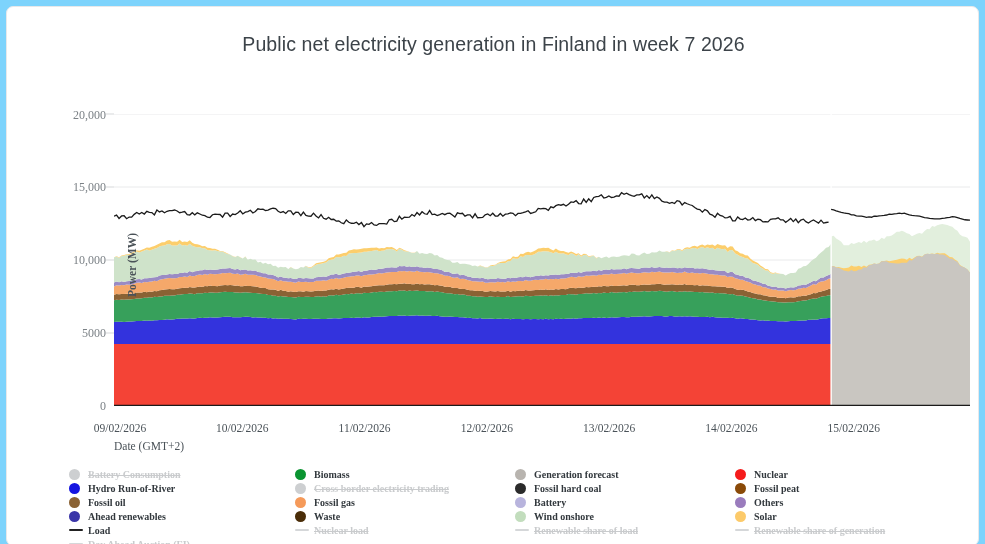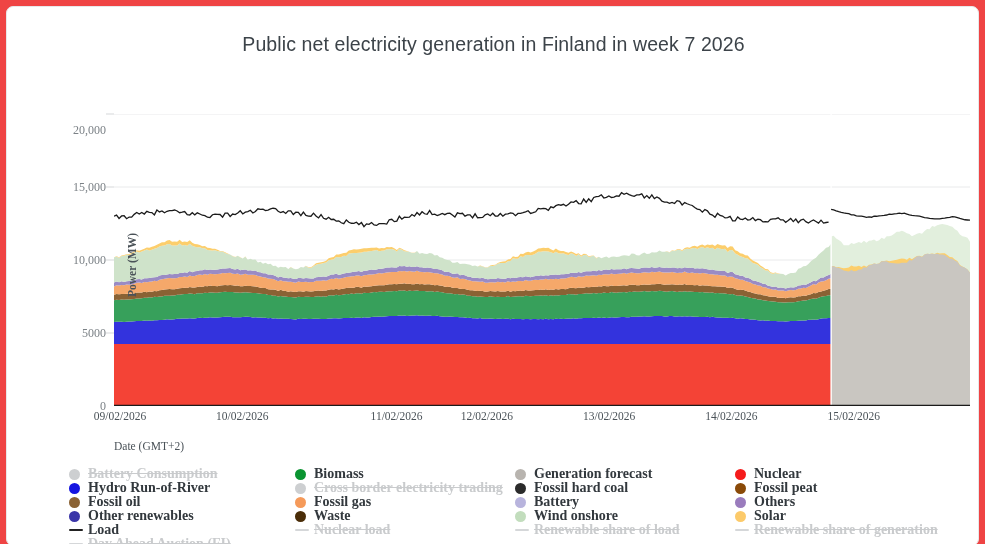--- a/index.html
+++ b/index.html
@@ -5,21 +5,21 @@
   html, body {
     margin: 0;
     padding: 0;
     background: #f2f3f5;
     font-family: "Liberation Serif", serif;
   }
   #page {
     position: relative;
     width: 985px;
     height: 544px;
-    background: #ef4444;
+    background: #7dd3fc;
     overflow: hidden;
     text-decoration: underline;
   }
   .card {
     position: absolute;
     left: 6px;
     top: 6px;
     width: 973px;
     height: 540px;
     background: #ffffff;
@@ -85,21 +85,21 @@
   .ytick-dash {
     position:absolute;
     left:-8px;
     width:8px;
     height:1px;
     background:#d6d8da;
     transform: translateY(-50%);
   }
   .xtick {
     position: absolute;
-    top: 296px;
+    top: 308px;
     transform: translateX(-50%);
     white-space: nowrap;
     font-family: "Liberation Serif", serif;
     font-size: 11.5px;
     color: #4a5258;
   }
   .xlabel {
     position: absolute;
     left: 0;
     top: 326px;
@@ -139,21 +139,21 @@
   .lg-line {
     width: 14px;
     height: 2.5px;
     flex: 0 0 14px;
     margin-right: 5px;
     border-radius: 1px;
   }
   .lg-text {
     font-family: "Liberation Serif", serif;
     font-weight: bold;
-    font-size: 14px;
+    font-size: 10px;
     color: #32383d;
   }
   .legend-item.off .lg-text {
     color: #c9cbcd;
     text-decoration: line-through;
     text-decoration-color: #c9cbcd;
   }
   .legend-item.off .lg-dot { background: #cdcfd1 !important; }
   .legend-item.off .lg-line { background: #d5d7d9 !important; }
 </style>
@@ -168,21 +168,21 @@
     <div class="plot-wrap">
       <div class="ylabel">Power (MW)</div>
       <div id="yticks">
           <div class="ytick" style="top: 292px;">0</div>
           <div class="ytick" style="top: 219px;">5000</div>
           <div class="ytick-dash" style="top: 219px;"></div>
           <div class="ytick" style="top: 146px;">10,000</div>
           <div class="ytick-dash" style="top: 146px;"></div>
           <div class="ytick" style="top: 73px;">15,000</div>
           <div class="ytick-dash" style="top: 73px;"></div>
-          <div class="ytick" style="top: 16px;">20,000</div>
+          <div class="ytick" style="top: 1px;">20,000</div>
           <div class="ytick-dash" style="top: 0px;"></div>
         </div>
       <svg class="plot-svg" id="plot" viewBox="0 0 856 292" preserveAspectRatio="none">
           <rect x="0" y="0" width="856" height="292" fill="#ffffff"></rect>
           <line x1="0" y1="219" x2="856" y2="219" stroke="#e9eaeb" stroke-width="1"></line>
           <line x1="0" y1="146" x2="856" y2="146" stroke="#e9eaeb" stroke-width="1"></line>
           <line x1="0" y1="73" x2="856" y2="73" stroke="#e9eaeb" stroke-width="1"></line>
           <line x1="0" y1="0" x2="856" y2="0" stroke="#e9eaeb" stroke-width="1"></line>
           <path d="M0.00 229.95L2.53 229.95L5.05 229.95L7.58 229.95L10.10 229.95L12.63 229.95L15.15 229.95L17.68 229.95L20.20 229.95L22.73 229.95L25.25 229.95L27.78 229.95L30.30 229.95L32.83 229.95L35.35 229.95L37.88 229.95L40.40 229.95L42.93 229.95L45.45 229.95L47.98 229.95L50.50 229.95L53.03 229.95L55.55 229.95L58.08 229.95L60.60 229.95L63.13 229.95L65.65 229.95L68.18 229.95L70.70 229.95L73.23 229.95L75.75 229.95L78.28 229.95L80.80 229.95L83.33 229.95L85.85 229.95L88.38 229.95L90.90 229.95L93.43 229.95L95.95 229.95L98.48 229.95L101.00 229.95L103.53 229.95L106.05 229.95L108.58 229.95L111.10 229.95L113.63 229.95L116.15 229.95L118.68 229.95L121.20 229.95L123.73 229.95L126.25 229.95L128.78 229.95L131.30 229.95L133.83 229.95L136.35 229.95L138.88 229.95L141.40 229.95L143.93 229.95L146.45 229.95L148.98 229.95L151.50 229.95L154.03 229.95L156.55 229.95L159.08 229.95L161.60 229.95L164.13 229.95L166.65 229.95L169.18 229.95L171.71 229.95L174.23 229.95L176.76 229.95L179.28 229.95L181.81 229.95L184.33 229.95L186.86 229.95L189.38 229.95L191.91 229.95L194.43 229.95L196.96 229.95L199.48 229.95L202.01 229.95L204.53 229.95L207.06 229.95L209.58 229.95L212.11 229.95L214.63 229.95L217.16 229.95L219.68 229.95L222.21 229.95L224.73 229.95L227.26 229.95L229.78 229.95L232.31 229.95L234.83 229.95L237.36 229.95L239.88 229.95L242.41 229.95L244.93 229.95L247.46 229.95L249.98 229.95L252.51 229.95L255.03 229.95L257.56 229.95L260.08 229.95L262.61 229.95L265.13 229.95L267.66 229.95L270.18 229.95L272.71 229.95L275.23 229.95L277.76 229.95L280.28 229.95L282.81 229.95L285.33 229.95L287.86 229.95L290.38 229.95L292.91 229.95L295.43 229.95L297.96 229.95L300.48 229.95L303.01 229.95L305.53 229.95L308.06 229.95L310.58 229.95L313.11 229.95L315.63 229.95L318.16 229.95L320.68 229.95L323.21 229.95L325.73 229.95L328.26 229.95L330.78 229.95L333.31 229.95L335.83 229.95L338.36 229.95L340.88 229.95L343.41 229.95L345.94 229.95L348.46 229.95L350.99 229.95L353.51 229.95L356.04 229.95L358.56 229.95L361.09 229.95L363.61 229.95L366.14 229.95L368.66 229.95L371.19 229.95L373.71 229.95L376.24 229.95L378.76 229.95L381.29 229.95L383.81 229.95L386.34 229.95L388.86 229.95L391.39 229.95L393.91 229.95L396.44 229.95L398.96 229.95L401.49 229.95L404.01 229.95L406.54 229.95L409.06 229.95L411.59 229.95L414.11 229.95L416.64 229.95L419.16 229.95L421.69 229.95L424.21 229.95L426.74 229.95L429.26 229.95L431.79 229.95L434.31 229.95L436.84 229.95L439.36 229.95L441.89 229.95L444.41 229.95L446.94 229.95L449.46 229.95L451.99 229.95L454.51 229.95L457.04 229.95L459.56 229.95L462.09 229.95L464.61 229.95L467.14 229.95L469.66 229.95L472.19 229.95L474.71 229.95L477.24 229.95L479.76 229.95L482.29 229.95L484.81 229.95L487.34 229.95L489.86 229.95L492.39 229.95L494.91 229.95L497.44 229.95L499.96 229.95L502.49 229.95L505.01 229.95L507.54 229.95L510.06 229.95L512.59 229.95L515.12 229.95L517.64 229.95L520.17 229.95L522.69 229.95L525.22 229.95L527.74 229.95L530.27 229.95L532.79 229.95L535.32 229.95L537.84 229.95L540.37 229.95L542.89 229.95L545.42 229.95L547.94 229.95L550.47 229.95L552.99 229.95L555.52 229.95L558.04 229.95L560.57 229.95L563.09 229.95L565.62 229.95L568.14 229.95L570.67 229.95L573.19 229.95L575.72 229.95L578.24 229.95L580.77 229.95L583.29 229.95L585.82 229.95L588.34 229.95L590.87 229.95L593.39 229.95L595.92 229.95L598.44 229.95L600.97 229.95L603.49 229.95L606.02 229.95L608.54 229.95L611.07 229.95L613.59 229.95L616.12 229.95L618.64 229.95L621.17 229.95L623.69 229.95L626.22 229.95L628.74 229.95L631.27 229.95L633.79 229.95L636.32 229.95L638.84 229.95L641.37 229.95L643.89 229.95L646.42 229.95L648.94 229.95L651.47 229.95L653.99 229.95L656.52 229.95L659.04 229.95L661.57 229.95L664.09 229.95L666.62 229.95L669.14 229.95L671.67 229.95L674.19 229.95L676.72 229.95L679.24 229.95L681.77 229.95L684.29 229.95L686.82 229.95L689.35 229.95L691.87 229.95L694.40 229.95L696.92 229.95L699.45 229.95L701.97 229.95L704.50 229.95L707.02 229.95L709.55 229.95L712.07 229.95L714.60 229.95L717.12 229.95L717.12 292.00L714.60 292.00L712.07 292.00L709.55 292.00L707.02 292.00L704.50 292.00L701.97 292.00L699.45 292.00L696.92 292.00L694.40 292.00L691.87 292.00L689.35 292.00L686.82 292.00L684.29 292.00L681.77 292.00L679.24 292.00L676.72 292.00L674.19 292.00L671.67 292.00L669.14 292.00L666.62 292.00L664.09 292.00L661.57 292.00L659.04 292.00L656.52 292.00L653.99 292.00L651.47 292.00L648.94 292.00L646.42 292.00L643.89 292.00L641.37 292.00L638.84 292.00L636.32 292.00L633.79 292.00L631.27 292.00L628.74 292.00L626.22 292.00L623.69 292.00L621.17 292.00L618.64 292.00L616.12 292.00L613.59 292.00L611.07 292.00L608.54 292.00L606.02 292.00L603.49 292.00L600.97 292.00L598.44 292.00L595.92 292.00L593.39 292.00L590.87 292.00L588.34 292.00L585.82 292.00L583.29 292.00L580.77 292.00L578.24 292.00L575.72 292.00L573.19 292.00L570.67 292.00L568.14 292.00L565.62 292.00L563.09 292.00L560.57 292.00L558.04 292.00L555.52 292.00L552.99 292.00L550.47 292.00L547.94 292.00L545.42 292.00L542.89 292.00L540.37 292.00L537.84 292.00L535.32 292.00L532.79 292.00L530.27 292.00L527.74 292.00L525.22 292.00L522.69 292.00L520.17 292.00L517.64 292.00L515.12 292.00L512.59 292.00L510.06 292.00L507.54 292.00L505.01 292.00L502.49 292.00L499.96 292.00L497.44 292.00L494.91 292.00L492.39 292.00L489.86 292.00L487.34 292.00L484.81 292.00L482.29 292.00L479.76 292.00L477.24 292.00L474.71 292.00L472.19 292.00L469.66 292.00L467.14 292.00L464.61 292.00L462.09 292.00L459.56 292.00L457.04 292.00L454.51 292.00L451.99 292.00L449.46 292.00L446.94 292.00L444.41 292.00L441.89 292.00L439.36 292.00L436.84 292.00L434.31 292.00L431.79 292.00L429.26 292.00L426.74 292.00L424.21 292.00L421.69 292.00L419.16 292.00L416.64 292.00L414.11 292.00L411.59 292.00L409.06 292.00L406.54 292.00L404.01 292.00L401.49 292.00L398.96 292.00L396.44 292.00L393.91 292.00L391.39 292.00L388.86 292.00L386.34 292.00L383.81 292.00L381.29 292.00L378.76 292.00L376.24 292.00L373.71 292.00L371.19 292.00L368.66 292.00L366.14 292.00L363.61 292.00L361.09 292.00L358.56 292.00L356.04 292.00L353.51 292.00L350.99 292.00L348.46 292.00L345.94 292.00L343.41 292.00L340.88 292.00L338.36 292.00L335.83 292.00L333.31 292.00L330.78 292.00L328.26 292.00L325.73 292.00L323.21 292.00L320.68 292.00L318.16 292.00L315.63 292.00L313.11 292.00L310.58 292.00L308.06 292.00L305.53 292.00L303.01 292.00L300.48 292.00L297.96 292.00L295.43 292.00L292.91 292.00L290.38 292.00L287.86 292.00L285.33 292.00L282.81 292.00L280.28 292.00L277.76 292.00L275.23 292.00L272.71 292.00L270.18 292.00L267.66 292.00L265.13 292.00L262.61 292.00L260.08 292.00L257.56 292.00L255.03 292.00L252.51 292.00L249.98 292.00L247.46 292.00L244.93 292.00L242.41 292.00L239.88 292.00L237.36 292.00L234.83 292.00L232.31 292.00L229.78 292.00L227.26 292.00L224.73 292.00L222.21 292.00L219.68 292.00L217.16 292.00L214.63 292.00L212.11 292.00L209.58 292.00L207.06 292.00L204.53 292.00L202.01 292.00L199.48 292.00L196.96 292.00L194.43 292.00L191.91 292.00L189.38 292.00L186.86 292.00L184.33 292.00L181.81 292.00L179.28 292.00L176.76 292.00L174.23 292.00L171.71 292.00L169.18 292.00L166.65 292.00L164.13 292.00L161.60 292.00L159.08 292.00L156.55 292.00L154.03 292.00L151.50 292.00L148.98 292.00L146.45 292.00L143.93 292.00L141.40 292.00L138.88 292.00L136.35 292.00L133.83 292.00L131.30 292.00L128.78 292.00L126.25 292.00L123.73 292.00L121.20 292.00L118.68 292.00L116.15 292.00L113.63 292.00L111.10 292.00L108.58 292.00L106.05 292.00L103.53 292.00L101.00 292.00L98.48 292.00L95.95 292.00L93.43 292.00L90.90 292.00L88.38 292.00L85.85 292.00L83.33 292.00L80.80 292.00L78.28 292.00L75.75 292.00L73.23 292.00L70.70 292.00L68.18 292.00L65.65 292.00L63.13 292.00L60.60 292.00L58.08 292.00L55.55 292.00L53.03 292.00L50.50 292.00L47.98 292.00L45.45 292.00L42.93 292.00L40.40 292.00L37.88 292.00L35.35 292.00L32.83 292.00L30.30 292.00L27.78 292.00L25.25 292.00L22.73 292.00L20.20 292.00L17.68 292.00L15.15 292.00L12.63 292.00L10.10 292.00L7.58 292.00L5.05 292.00L2.53 292.00L0.00 292.00Z" fill="#f44336"></path>
           <path d="M0.00 208.03L2.53 207.71L5.05 207.87L7.58 207.67L10.10 208.03L12.63 207.75L15.15 207.58L17.68 207.49L20.20 207.33L22.73 207.08L25.25 206.92L27.78 207.00L30.30 206.48L32.83 206.81L35.35 206.49L37.88 206.63L40.40 206.16L42.93 206.22L45.45 206.02L47.98 206.00L50.50 205.66L53.03 205.33L55.55 205.42L58.08 205.54L60.60 205.25L63.13 204.74L65.65 204.86L68.18 204.52L70.70 204.58L73.23 204.61L75.75 204.17L78.28 204.45L80.80 204.53L83.33 203.90L85.85 203.68L88.38 204.10L90.90 203.65L93.43 203.69L95.95 203.22L98.48 203.53L101.00 203.40L103.53 203.50L106.05 203.21L108.58 202.94L111.10 202.79L113.63 202.70L116.15 202.79L118.68 203.13L121.20 203.19L123.73 203.22L126.25 203.15L128.78 202.90L131.30 202.85L133.83 202.87L136.35 203.01L138.88 203.42L141.40 203.18L143.93 203.44L146.45 203.61L148.98 203.69L151.50 203.68L154.03 204.30L156.55 203.89L159.08 204.62L161.60 204.14L164.13 204.81L166.65 204.55L169.18 204.68L171.71 204.83L174.23 204.86L176.76 205.11L179.28 205.35L181.81 205.43L184.33 204.86L186.86 204.93L189.38 204.85L191.91 204.81L194.43 204.88L196.96 204.99L199.48 204.80L202.01 204.84L204.53 204.82L207.06 205.03L209.58 205.08L212.11 204.99L214.63 204.49L217.16 204.50L219.68 204.26L222.21 204.17L224.73 204.44L227.26 204.13L229.78 204.02L232.31 203.89L234.83 203.91L237.36 203.73L239.88 203.94L242.41 203.44L244.93 203.48L247.46 203.90L249.98 203.18L252.51 203.44L255.03 203.49L257.56 203.11L260.08 202.72L262.61 202.71L265.13 202.49L267.66 202.64L270.18 202.42L272.71 202.19L275.23 202.04L277.76 202.06L280.28 201.99L282.81 202.08L285.33 201.61L287.86 201.67L290.38 201.61L292.91 201.93L295.43 201.67L297.96 201.54L300.48 201.43L303.01 201.23L305.53 201.75L308.06 201.49L310.58 201.65L313.11 201.78L315.63 201.53L318.16 201.92L320.68 202.04L323.21 201.83L325.73 202.15L328.26 202.44L330.78 202.72L333.31 202.86L335.83 202.49L338.36 202.64L340.88 203.08L343.41 202.97L345.94 203.22L348.46 203.21L350.99 203.50L353.51 203.89L356.04 203.74L358.56 204.27L361.09 204.15L363.61 204.57L366.14 204.09L368.66 204.74L371.19 204.69L373.71 204.75L376.24 204.55L378.76 204.79L381.29 205.04L383.81 204.87L386.34 204.72L388.86 204.89L391.39 204.86L393.91 204.67L396.44 205.18L398.96 204.79L401.49 205.07L404.01 204.90L406.54 205.05L409.06 205.30L411.59 204.96L414.11 204.92L416.64 205.29L419.16 204.96L421.69 205.00L424.21 205.15L426.74 205.07L429.26 205.21L431.79 204.80L434.31 205.29L436.84 204.95L439.36 205.22L441.89 204.77L444.41 205.10L446.94 204.83L449.46 205.09L451.99 204.79L454.51 204.41L457.04 204.69L459.56 204.28L462.09 204.76L464.61 204.16L467.14 204.20L469.66 204.04L472.19 203.91L474.71 203.99L477.24 204.00L479.76 203.85L482.29 204.00L484.81 203.62L487.34 203.91L489.86 203.57L492.39 203.88L494.91 203.70L497.44 203.29L499.96 203.44L502.49 203.50L505.01 203.28L507.54 202.98L510.06 202.94L512.59 203.31L515.12 203.13L517.64 202.73L520.17 202.72L522.69 202.81L525.22 202.62L527.74 202.58L530.27 202.26L532.79 202.40L535.32 202.59L537.84 202.15L540.37 202.12L542.89 202.12L545.42 201.92L547.94 202.02L550.47 202.49L552.99 202.45L555.52 202.10L558.04 202.00L560.57 202.47L563.09 202.47L565.62 202.35L568.14 202.53L570.67 202.23L573.19 202.42L575.72 202.36L578.24 202.58L580.77 202.68L583.29 202.63L585.82 202.89L588.34 203.01L590.87 202.98L593.39 202.81L595.92 203.30L598.44 202.87L600.97 203.34L603.49 203.58L606.02 203.43L608.54 203.68L611.07 203.64L613.59 203.81L616.12 204.03L618.64 203.87L621.17 204.23L623.69 204.67L626.22 204.35L628.74 204.45L631.27 204.99L633.79 204.92L636.32 205.61L638.84 205.55L641.37 205.71L643.89 206.21L646.42 206.52L648.94 206.33L651.47 206.70L653.99 206.60L656.52 206.92L659.04 207.10L661.57 206.91L664.09 207.33L666.62 207.28L669.14 207.29L671.67 207.38L674.19 207.29L676.72 206.93L679.24 207.08L681.77 206.96L684.29 206.82L686.82 206.56L689.35 206.42L691.87 206.60L694.40 205.84L696.92 205.64L699.45 205.49L701.97 205.66L704.50 205.21L707.02 204.57L709.55 204.37L712.07 204.15L714.60 204.07L717.12 203.98L717.12 229.95L714.60 229.95L712.07 229.95L709.55 229.95L707.02 229.95L704.50 229.95L701.97 229.95L699.45 229.95L696.92 229.95L694.40 229.95L691.87 229.95L689.35 229.95L686.82 229.95L684.29 229.95L681.77 229.95L679.24 229.95L676.72 229.95L674.19 229.95L671.67 229.95L669.14 229.95L666.62 229.95L664.09 229.95L661.57 229.95L659.04 229.95L656.52 229.95L653.99 229.95L651.47 229.95L648.94 229.95L646.42 229.95L643.89 229.95L641.37 229.95L638.84 229.95L636.32 229.95L633.79 229.95L631.27 229.95L628.74 229.95L626.22 229.95L623.69 229.95L621.17 229.95L618.64 229.95L616.12 229.95L613.59 229.95L611.07 229.95L608.54 229.95L606.02 229.95L603.49 229.95L600.97 229.95L598.44 229.95L595.92 229.95L593.39 229.95L590.87 229.95L588.34 229.95L585.82 229.95L583.29 229.95L580.77 229.95L578.24 229.95L575.72 229.95L573.19 229.95L570.67 229.95L568.14 229.95L565.62 229.95L563.09 229.95L560.57 229.95L558.04 229.95L555.52 229.95L552.99 229.95L550.47 229.95L547.94 229.95L545.42 229.95L542.89 229.95L540.37 229.95L537.84 229.95L535.32 229.95L532.79 229.95L530.27 229.95L527.74 229.95L525.22 229.95L522.69 229.95L520.17 229.95L517.64 229.95L515.12 229.95L512.59 229.95L510.06 229.95L507.54 229.95L505.01 229.95L502.49 229.95L499.96 229.95L497.44 229.95L494.91 229.95L492.39 229.95L489.86 229.95L487.34 229.95L484.81 229.95L482.29 229.95L479.76 229.95L477.24 229.95L474.71 229.95L472.19 229.95L469.66 229.95L467.14 229.95L464.61 229.95L462.09 229.95L459.56 229.95L457.04 229.95L454.51 229.95L451.99 229.95L449.46 229.95L446.94 229.95L444.41 229.95L441.89 229.95L439.36 229.95L436.84 229.95L434.31 229.95L431.79 229.95L429.26 229.95L426.74 229.95L424.21 229.95L421.69 229.95L419.16 229.95L416.64 229.95L414.11 229.95L411.59 229.95L409.06 229.95L406.54 229.95L404.01 229.95L401.49 229.95L398.96 229.95L396.44 229.95L393.91 229.95L391.39 229.95L388.86 229.95L386.34 229.95L383.81 229.95L381.29 229.95L378.76 229.95L376.24 229.95L373.71 229.95L371.19 229.95L368.66 229.95L366.14 229.95L363.61 229.95L361.09 229.95L358.56 229.95L356.04 229.95L353.51 229.95L350.99 229.95L348.46 229.95L345.94 229.95L343.41 229.95L340.88 229.95L338.36 229.95L335.83 229.95L333.31 229.95L330.78 229.95L328.26 229.95L325.73 229.95L323.21 229.95L320.68 229.95L318.16 229.95L315.63 229.95L313.11 229.95L310.58 229.95L308.06 229.95L305.53 229.95L303.01 229.95L300.48 229.95L297.96 229.95L295.43 229.95L292.91 229.95L290.38 229.95L287.86 229.95L285.33 229.95L282.81 229.95L280.28 229.95L277.76 229.95L275.23 229.95L272.71 229.95L270.18 229.95L267.66 229.95L265.13 229.95L262.61 229.95L260.08 229.95L257.56 229.95L255.03 229.95L252.51 229.95L249.98 229.95L247.46 229.95L244.93 229.95L242.41 229.95L239.88 229.95L237.36 229.95L234.83 229.95L232.31 229.95L229.78 229.95L227.26 229.95L224.73 229.95L222.21 229.95L219.68 229.95L217.16 229.95L214.63 229.95L212.11 229.95L209.58 229.95L207.06 229.95L204.53 229.95L202.01 229.95L199.48 229.95L196.96 229.95L194.43 229.95L191.91 229.95L189.38 229.95L186.86 229.95L184.33 229.95L181.81 229.95L179.28 229.95L176.76 229.95L174.23 229.95L171.71 229.95L169.18 229.95L166.65 229.95L164.13 229.95L161.60 229.95L159.08 229.95L156.55 229.95L154.03 229.95L151.50 229.95L148.98 229.95L146.45 229.95L143.93 229.95L141.40 229.95L138.88 229.95L136.35 229.95L133.83 229.95L131.30 229.95L128.78 229.95L126.25 229.95L123.73 229.95L121.20 229.95L118.68 229.95L116.15 229.95L113.63 229.95L111.10 229.95L108.58 229.95L106.05 229.95L103.53 229.95L101.00 229.95L98.48 229.95L95.95 229.95L93.43 229.95L90.90 229.95L88.38 229.95L85.85 229.95L83.33 229.95L80.80 229.95L78.28 229.95L75.75 229.95L73.23 229.95L70.70 229.95L68.18 229.95L65.65 229.95L63.13 229.95L60.60 229.95L58.08 229.95L55.55 229.95L53.03 229.95L50.50 229.95L47.98 229.95L45.45 229.95L42.93 229.95L40.40 229.95L37.88 229.95L35.35 229.95L32.83 229.95L30.30 229.95L27.78 229.95L25.25 229.95L22.73 229.95L20.20 229.95L17.68 229.95L15.15 229.95L12.63 229.95L10.10 229.95L7.58 229.95L5.05 229.95L2.53 229.95L0.00 229.95Z" fill="#3333dd"></path>
@@ -196,21 +196,21 @@
           <path d="M717.12 152.50L719.65 152.07L722.17 153.21L724.70 153.05L727.22 153.65L729.75 154.34L732.27 154.03L734.80 153.47L737.32 151.42L739.85 152.44L742.37 152.58L744.90 151.85L747.42 152.90L749.95 151.57L752.47 152.73L755.00 150.80L757.52 150.42L760.05 149.49L762.57 149.99L765.10 149.39L767.62 147.06L770.15 146.95L772.67 146.48L775.20 147.29L777.72 146.82L780.25 146.25L782.77 145.68L785.30 145.07L787.82 144.52L790.35 144.86L792.87 145.73L795.40 143.82L797.92 145.20L800.45 143.54L802.97 141.94L805.50 141.84L808.02 142.84L810.55 140.54L813.07 139.80L815.60 140.03L818.12 139.58L820.65 139.93L823.17 138.85L825.70 139.43L828.22 139.30L830.75 139.36L833.27 141.02L835.80 142.92L838.32 143.21L840.85 145.38L843.37 147.07L845.90 150.96L848.42 152.62L850.95 153.74L853.47 155.41L856.00 158.81L856.00 292.00L853.47 292.00L850.95 292.00L848.42 292.00L845.90 292.00L843.37 292.00L840.85 292.00L838.32 292.00L835.80 292.00L833.27 292.00L830.75 292.00L828.22 292.00L825.70 292.00L823.17 292.00L820.65 292.00L818.12 292.00L815.60 292.00L813.07 292.00L810.55 292.00L808.02 292.00L805.50 292.00L802.97 292.00L800.45 292.00L797.92 292.00L795.40 292.00L792.87 292.00L790.35 292.00L787.82 292.00L785.30 292.00L782.77 292.00L780.25 292.00L777.72 292.00L775.20 292.00L772.67 292.00L770.15 292.00L767.62 292.00L765.10 292.00L762.57 292.00L760.05 292.00L757.52 292.00L755.00 292.00L752.47 292.00L749.95 292.00L747.42 292.00L744.90 292.00L742.37 292.00L739.85 292.00L737.32 292.00L734.80 292.00L732.27 292.00L729.75 292.00L727.22 292.00L724.70 292.00L722.17 292.00L719.65 292.00L717.12 292.00Z" fill="#fcce6c"></path>
           <path d="M717.12 152.55L719.65 152.20L722.17 153.53L724.70 153.72L727.22 154.89L729.75 156.40L732.27 157.06L734.80 157.46L737.32 156.06L739.85 157.25L742.37 157.01L744.90 155.48L747.42 155.54L749.95 153.28L752.47 153.72L755.00 151.30L757.52 150.65L760.05 149.59L762.57 150.05L765.10 149.46L767.62 147.23L770.15 147.32L772.67 147.22L775.20 148.63L777.72 148.95L780.25 149.29L782.77 149.52L785.30 149.39L787.82 148.84L790.35 148.70L792.87 148.77L795.40 145.95L797.92 146.53L800.45 144.28L802.97 142.31L805.50 142.00L808.02 142.91L810.55 140.57L813.07 139.84L815.60 140.12L818.12 139.76L820.65 140.29L823.17 139.47L825.70 140.39L828.22 140.62L830.75 140.97L833.27 142.76L835.80 144.60L838.32 144.66L840.85 146.49L843.37 147.82L845.90 151.41L848.42 152.87L850.95 153.86L853.47 155.46L856.00 158.83L856.00 292.00L853.47 292.00L850.95 292.00L848.42 292.00L845.90 292.00L843.37 292.00L840.85 292.00L838.32 292.00L835.80 292.00L833.27 292.00L830.75 292.00L828.22 292.00L825.70 292.00L823.17 292.00L820.65 292.00L818.12 292.00L815.60 292.00L813.07 292.00L810.55 292.00L808.02 292.00L805.50 292.00L802.97 292.00L800.45 292.00L797.92 292.00L795.40 292.00L792.87 292.00L790.35 292.00L787.82 292.00L785.30 292.00L782.77 292.00L780.25 292.00L777.72 292.00L775.20 292.00L772.67 292.00L770.15 292.00L767.62 292.00L765.10 292.00L762.57 292.00L760.05 292.00L757.52 292.00L755.00 292.00L752.47 292.00L749.95 292.00L747.42 292.00L744.90 292.00L742.37 292.00L739.85 292.00L737.32 292.00L734.80 292.00L732.27 292.00L729.75 292.00L727.22 292.00L724.70 292.00L722.17 292.00L719.65 292.00L717.12 292.00Z" fill="#c9c6c1"></path>
           <line x1="717.1209439528023" y1="0" x2="717.1209439528023" y2="292" stroke="#ffffff" stroke-width="1.4"></line>
           <path d="M0.00 102.15L2.53 101.15L5.05 104.47L7.58 101.97L10.10 101.76L12.63 104.76L15.15 103.08L17.68 103.10L20.20 100.35L22.73 98.54L25.25 100.09L27.78 98.50L30.30 100.05L32.83 97.35L35.35 98.28L37.88 98.51L40.40 100.92L42.93 96.05L45.45 97.90L47.98 96.99L50.50 98.77L53.03 97.30L55.55 96.54L58.08 96.62L60.60 96.02L63.13 97.02L65.65 98.69L68.18 98.22L70.70 97.52L73.23 100.69L75.75 100.98L78.28 98.69L80.80 100.87L83.33 98.85L85.85 100.00L88.38 101.24L90.90 101.60L93.43 103.23L95.95 103.53L98.48 100.72L101.00 100.05L103.53 100.42L106.05 100.49L108.58 103.21L111.10 99.15L113.63 99.18L116.15 102.46L118.68 100.07L121.20 100.63L123.73 99.03L126.25 96.80L128.78 99.94L131.30 98.14L133.83 97.54L136.35 96.24L138.88 98.99L141.40 97.53L143.93 94.78L146.45 95.30L148.98 95.22L151.50 96.63L154.03 96.09L156.55 94.98L159.08 94.23L161.60 94.53L164.13 97.27L166.65 98.54L169.18 97.59L171.71 99.49L174.23 96.81L176.76 96.87L179.28 100.59L181.81 98.19L184.33 98.42L186.86 101.57L189.38 98.08L191.91 101.48L194.43 102.10L196.96 102.22L199.48 99.19L202.01 102.03L204.53 103.94L207.06 100.64L209.58 104.30L212.11 105.21L214.63 103.30L217.16 105.51L219.68 105.26L222.21 107.09L224.73 106.81L227.26 108.77L229.78 109.65L232.31 105.99L234.83 108.27L237.36 109.25L239.88 109.35L242.41 108.20L244.93 110.59L247.46 108.56L249.98 112.60L252.51 109.89L255.03 110.35L257.56 108.51L260.08 110.87L262.61 111.42L265.13 109.72L267.66 109.69L270.18 109.70L272.71 110.02L275.23 105.72L277.76 105.27L280.28 107.61L282.81 107.06L285.33 102.21L287.86 105.17L290.38 103.18L292.91 103.28L295.43 103.15L297.96 100.49L300.48 102.19L303.01 98.58L305.53 100.94L308.06 97.73L310.58 99.77L313.11 100.31L315.63 96.56L318.16 100.55L320.68 100.16L323.21 101.52L325.73 100.55L328.26 99.45L330.78 100.67L333.31 99.44L335.83 99.18L338.36 101.10L340.88 103.03L343.41 98.83L345.94 99.68L348.46 99.27L350.99 102.14L353.51 100.81L356.04 100.91L358.56 103.85L361.09 99.82L363.61 103.77L366.14 103.71L368.66 103.41L371.19 100.76L373.71 100.00L376.24 101.76L378.76 99.25L381.29 102.03L383.81 102.07L386.34 99.48L388.86 102.17L391.39 100.18L393.91 99.97L396.44 98.98L398.96 99.33L401.49 101.69L404.01 99.41L406.54 99.38L409.06 98.70L411.59 97.80L414.11 96.73L416.64 99.42L419.16 98.66L421.69 97.79L424.21 94.38L426.74 94.77L429.26 94.34L431.79 94.65L434.31 96.42L436.84 92.77L439.36 93.70L441.89 91.64L444.41 90.61L446.94 91.23L449.46 90.31L451.99 91.96L454.51 90.23L457.04 87.90L459.56 88.33L462.09 86.63L464.61 89.54L467.14 89.91L469.66 85.03L472.19 88.49L474.71 84.90L477.24 87.66L479.76 83.50L482.29 82.52L484.81 82.38L487.34 80.77L489.86 84.02L492.39 83.44L494.91 82.04L497.44 83.46L499.96 83.20L502.49 81.97L505.01 82.25L507.54 78.70L510.06 80.27L512.59 79.20L515.12 80.65L517.64 81.57L520.17 82.40L522.69 80.90L525.22 80.78L527.74 79.78L530.27 83.88L532.79 81.63L535.32 84.28L537.84 80.87L540.37 84.59L542.89 83.04L545.42 84.30L547.94 87.22L550.47 88.19L552.99 88.19L555.52 89.30L558.04 88.34L560.57 89.49L563.09 86.66L565.62 87.35L568.14 90.95L570.67 88.57L573.19 89.76L575.72 90.75L578.24 91.49L580.77 93.51L583.29 95.07L585.82 95.55L588.34 98.12L590.87 95.54L593.39 96.82L595.92 100.22L598.44 101.13L600.97 103.29L603.49 99.28L606.02 101.41L608.54 102.05L611.07 103.94L613.59 103.60L616.12 102.34L618.64 106.86L621.17 106.84L623.69 102.90L626.22 105.08L628.74 105.49L631.27 104.01L633.79 106.05L636.32 105.61L638.84 103.61L641.37 106.62L643.89 105.29L646.42 105.71L648.94 107.88L651.47 107.54L653.99 107.90L656.52 105.39L659.04 104.90L661.57 104.78L664.09 103.79L666.62 105.90L669.14 105.88L671.67 108.31L674.19 106.52L676.72 104.46L679.24 107.62L681.77 105.06L684.29 108.66L686.82 106.05L689.35 105.16L691.87 107.68L694.40 108.96L696.92 107.29L699.45 106.02L701.97 107.51L704.50 109.12L707.02 106.18L709.55 109.12L712.07 108.50L714.60 108.06" fill="none" stroke="#1b1b1b" stroke-width="1.3"></path>
           <path d="M717.12 95.26L719.65 95.98L722.17 96.83L724.70 97.62L727.22 98.29L729.75 98.89L732.27 99.31L734.80 99.69L737.32 100.92L739.85 100.89L742.37 101.96L744.90 102.15L747.42 102.15L749.95 102.63L752.47 103.31L755.00 102.94L757.52 103.23L760.05 102.17L762.57 102.27L765.10 101.83L767.62 101.70L770.15 101.46L772.67 101.00L775.20 100.25L777.72 100.44L780.25 99.78L782.77 99.65L785.30 99.11L787.82 99.56L790.35 99.16L792.87 100.01L795.40 100.81L797.92 101.32L800.45 101.67L802.97 101.94L805.50 102.21L808.02 102.82L810.55 103.63L813.07 103.79L815.60 104.46L818.12 104.53L820.65 104.97L823.17 104.92L825.70 104.85L828.22 104.40L830.75 104.17L833.27 103.59L835.80 103.32L838.32 102.54L840.85 102.80L843.37 103.60L845.90 104.40L848.42 105.06L850.95 105.76L853.47 105.98L856.00 106.17" fill="none" stroke="#1b1b1b" stroke-width="1.3"></path>
           <line x1="0" y1="291.5" x2="856" y2="291.5" stroke="#1b1b1b" stroke-width="1.4"></line>
         </svg>
       <div id="xticks">
           <div class="xtick" style="left: 6px;">09/02/2026</div>
           <div class="xtick" style="left: 128.286px;">10/02/2026</div>
-          <div class="xtick" style="left: 250.571px; margin-left: 32px;">11/02/2026</div>
+          <div class="xtick" style="left: 250.571px;">11/02/2026</div>
           <div class="xtick" style="left: 372.857px;">12/02/2026</div>
           <div class="xtick" style="left: 495.143px;">13/02/2026</div>
           <div class="xtick" style="left: 617.429px;">14/02/2026</div>
           <div class="xtick" style="left: 739.714px;">15/02/2026</div>
         </div>
       <div class="xlabel">Date (GMT+2)</div>
     </div>
 
     <div class="legend" id="legend">
         <div class="legend-col" style="left: 0px;">
@@ -221,21 +221,21 @@
           <div class="legend-item">
             <span class="lg-dot" style="background: rgb(21, 21, 224);"></span>
             <span class="lg-text">Hydro Run-of-River</span>
           </div>
           <div class="legend-item">
             <span class="lg-dot" style="background: rgb(138, 98, 52);"></span>
             <span class="lg-text">Fossil oil</span>
           </div>
           <div class="legend-item">
             <span class="lg-dot" style="background: rgb(58, 53, 168);"></span>
-            <span class="lg-text">Other renewables</span>
+            <span class="lg-text">Ahead renewables</span>
           </div>
           <div class="legend-item">
             <span class="lg-line" style="background: rgb(34, 34, 34);"></span>
             <span class="lg-text">Load</span>
           </div>
           <div class="legend-item off">
             <span class="lg-line" style="background: rgb(213, 215, 217);"></span>
             <span class="lg-text">Day Ahead Auction (FI)</span>
           </div>
         </div>

